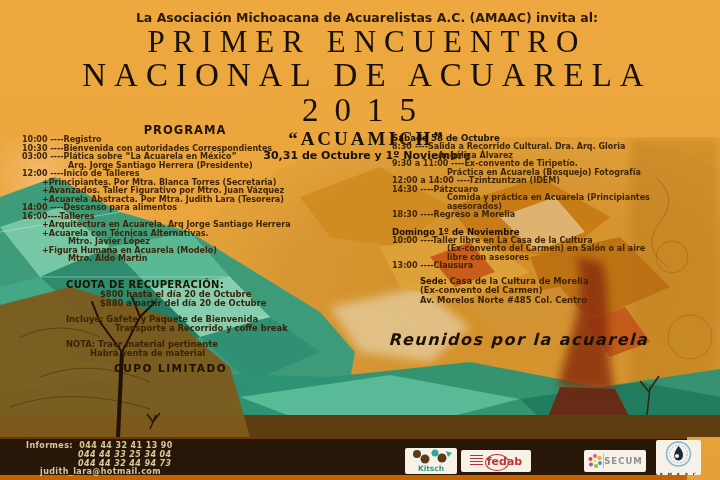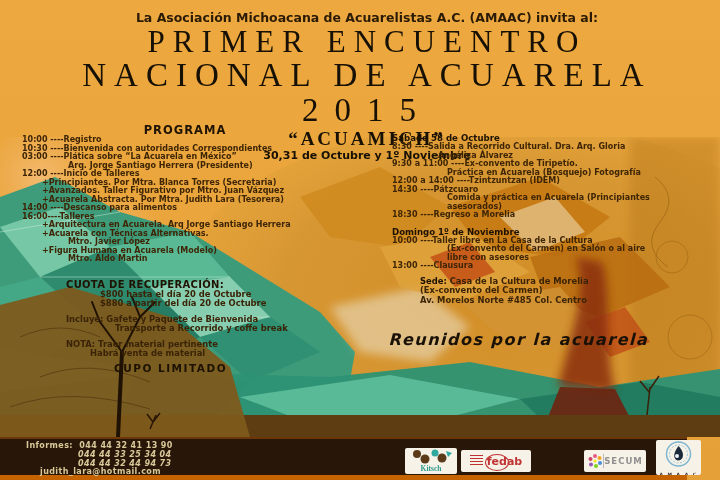--- a/index.html
+++ b/index.html
@@ -49,21 +49,21 @@
     letter-spacing:1.5px;color:#191106;transform:skewX(-4deg);}
 
   
   .footer{position:absolute;left:0;bottom:0;width:687px;height:43px;box-sizing:border-box;
     background:#281708;border-top:2px solid #6b3708;border-bottom:5px solid #c46300;z-index:3;}
   .informes{position:absolute;left:26px;top:3px;font-size:8px;font-weight:bold;
     letter-spacing:.4px;line-height:8.8px;color:#d9c898;}
   .ph-ind{padding-left:52px;font-style:italic;}
   .em-ind{padding-left:14px;}
   .logo{position:absolute;background:#f6f2e8;border-radius:2px;overflow:hidden;}
-  .kitsch{left:405px;top:9px;width:52px;height:26px;font-family:Liberation Serif, serif;}
+  .kitsch{left:405px;top:9px;width:52px;height:26px;}
   .kitsch .txt{position:absolute;left:0;bottom:1px;width:100%;text-align:center;
     font-size:7.5px;font-weight:bold;color:#2a9a8a;}
   .fedab{left:461px;top:11px;width:70px;height:22px;display:flex;align-items:center;justify-content:center;gap:4px;}
   .fedab .block{width:13px;height:12px;background:repeating-linear-gradient(#c03030 0 1px,transparent 1px 3px);}
   .fedab .word{position:relative;font-size:11px;font-weight:bold;color:#c13434;font-family:"DejaVu Sans",sans-serif;}
   .fedab .ring{position:absolute;left:-2px;top:-1px;width:22px;height:15px;border:1.5px solid #c13434;border-radius:50%;}
   .secum{left:584px;top:11px;width:62px;height:22px;display:flex;align-items:center;justify-content:center;gap:0;}
   .secum .div{width:1px;height:14px;background:#bbb;}
   .secum .txt{font-size:8.5px;font-weight:bold;color:#909090;letter-spacing:1px;}
   .amaac{left:656px;top:1px;width:45px;height:35px;text-align:center;}

